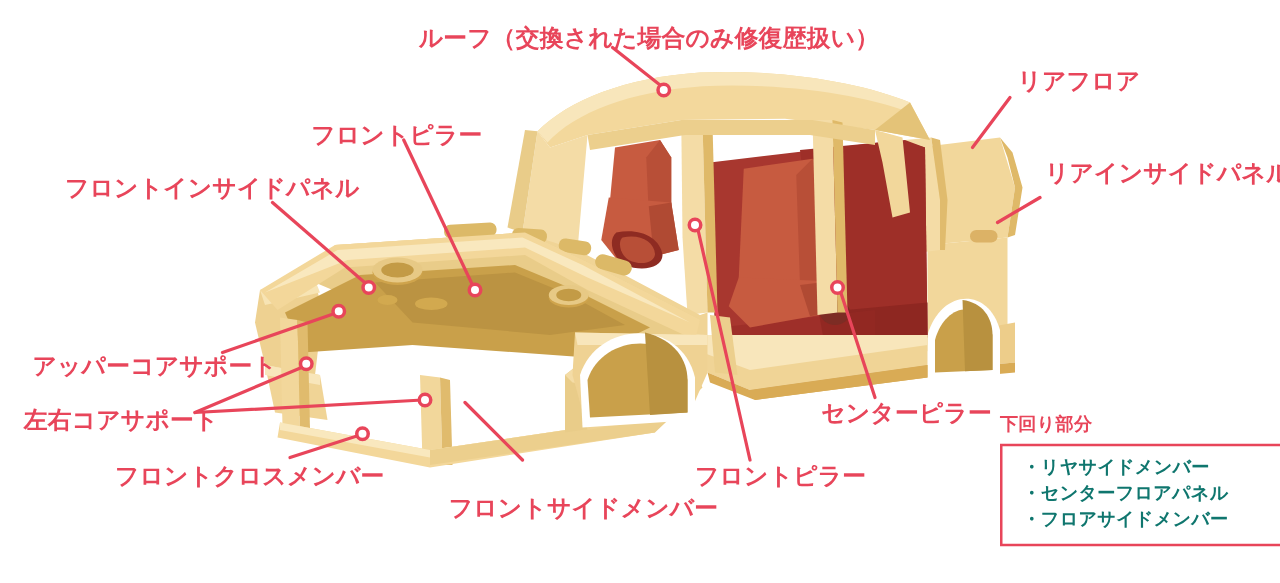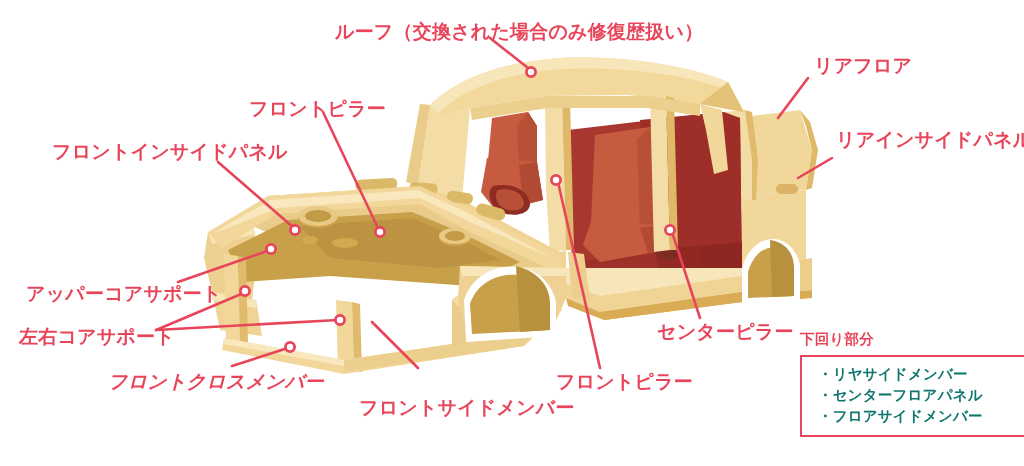--- a/index.html
+++ b/index.html
@@ -219,21 +219,21 @@
   <div class="lbl" style="left:335px; top:22px;">ルーフ（交換された場合のみ修復歴扱い）</div>
 
   <div class="lbl" style="left:249px; top:99px;">フロントピラー</div>
 
   <div class="lbl" style="left:52px; top:142px;">フロントインサイドパネル</div>
 
   <div class="lbl" style="left:26px; top:284px;">アッパーコアサポート</div>
 
   <div class="lbl" style="left:19px; top:327px;">左右コアサポート</div>
 
-  <div class="lbl" style="left:108px; top:372px;font-style:italic;">フロントクロスメンバー</div>
+  <div class="lbl" style="left:92px; top:372px;">フロントクロスメンバー</div>
 
   <div class="lbl" style="left:359px; top:372px;margin-top:26px;">フロントサイドメンバー</div>
 
   <div class="lbl" style="left:556px; top:372px;">フロントピラー</div>
 
   <div class="lbl" style="left:657px; top:322px;">センターピラー</div>
 
   <div class="lbl" style="left:814px; top:56px;">リアフロア</div>
 
   <div class="lbl" style="left:836px; top:130px;">リアインサイドパネル</div>

